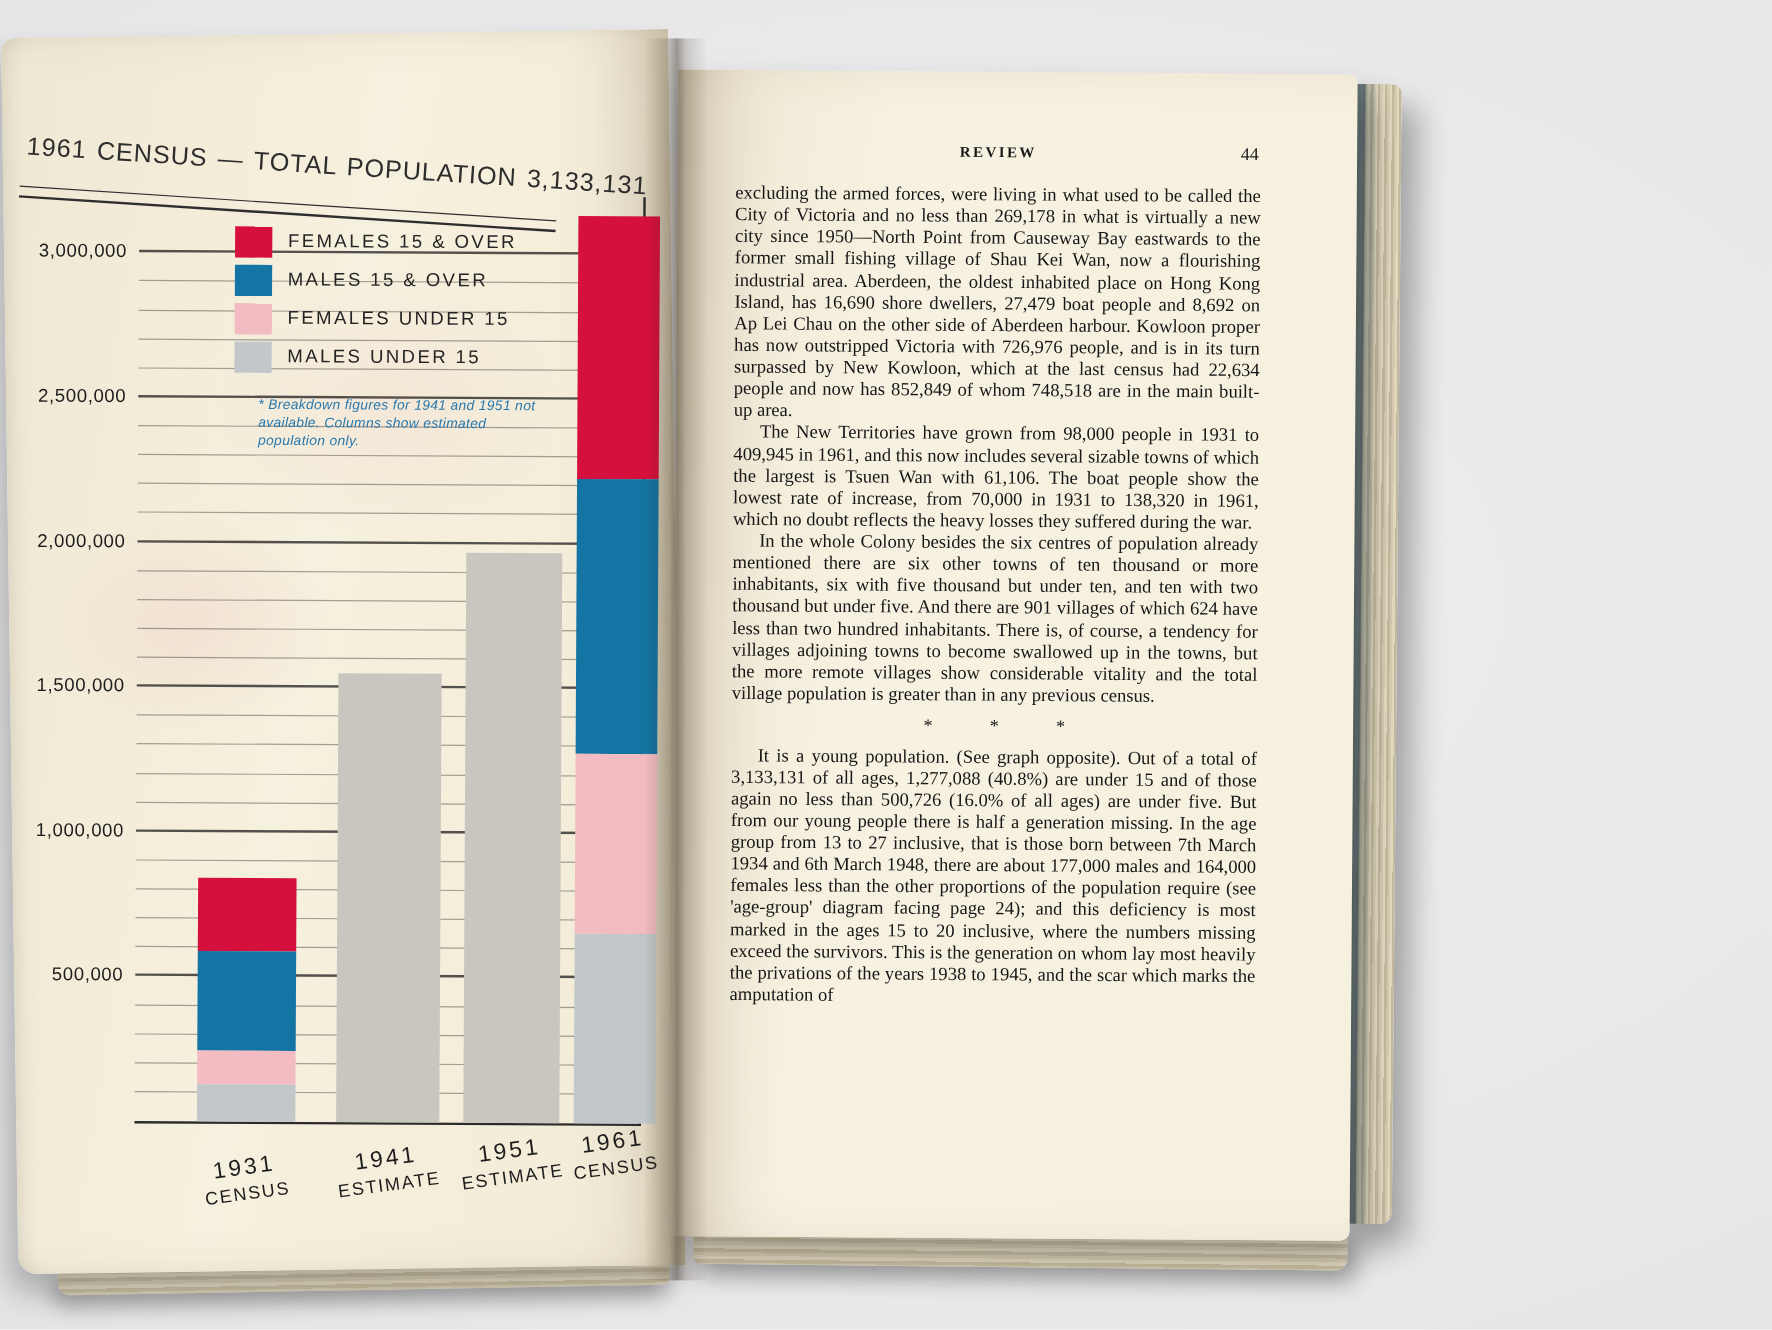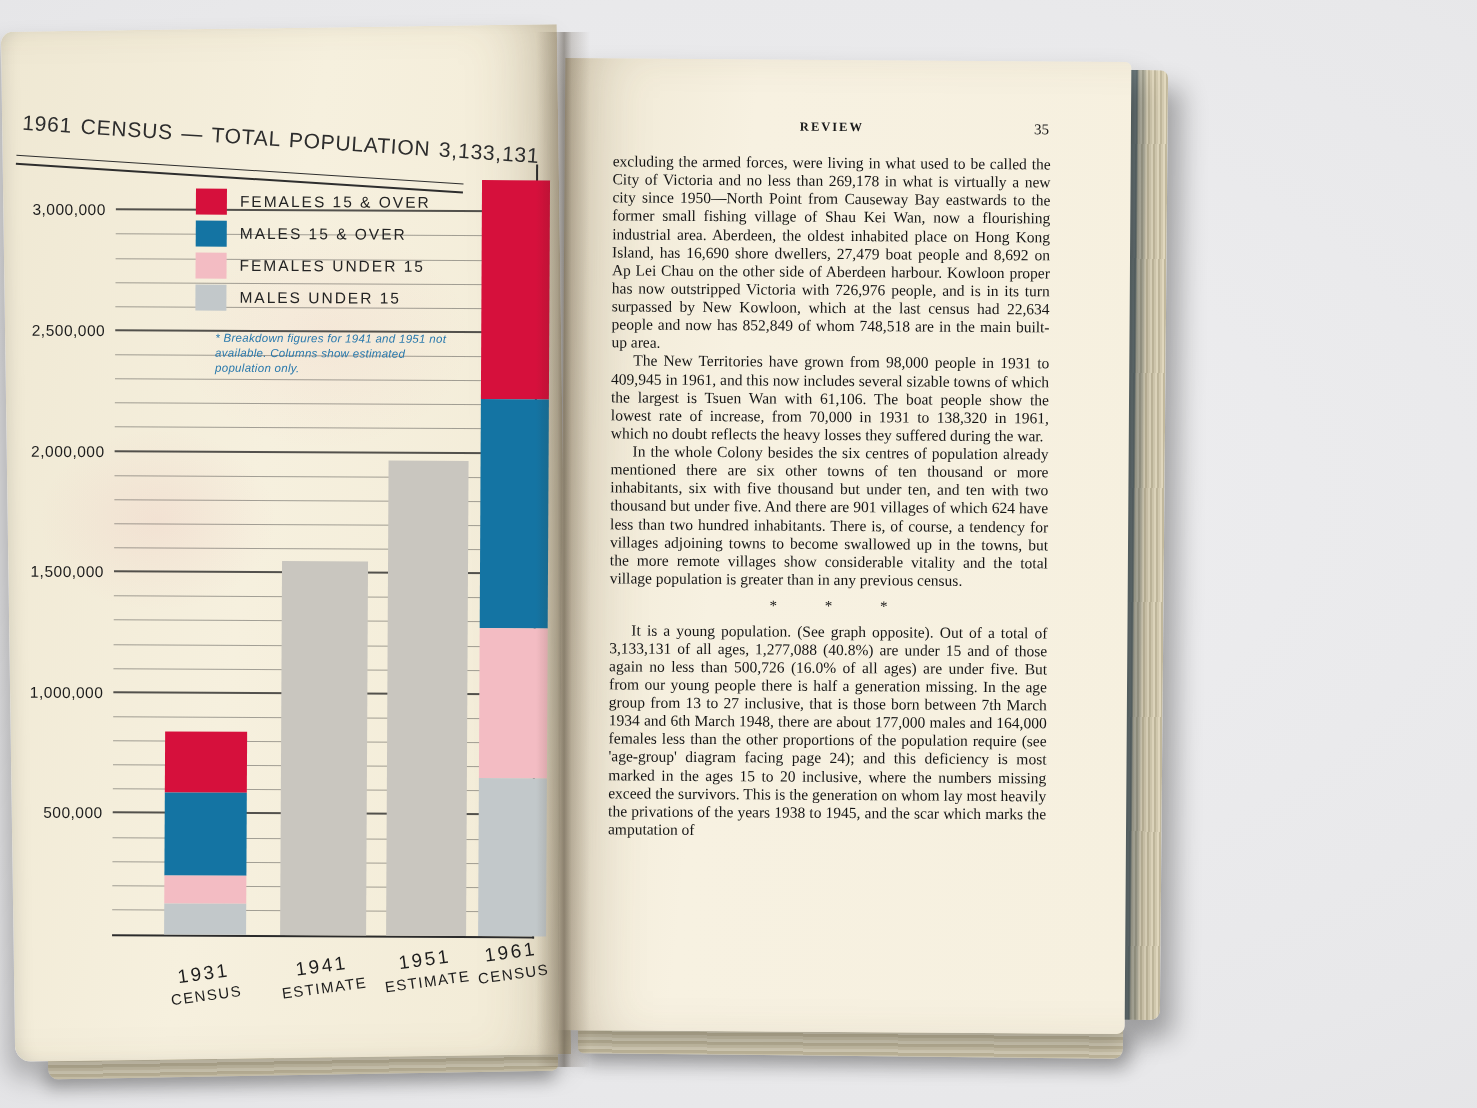--- a/index.html
+++ b/index.html
@@ -201,21 +201,21 @@
               </div>
             </div>
         </div>
       </div>
     </div>
 
     <div class="page page-right">
       <div class="rp-inner">
         <div class="rp-header">
           <div class="rp-title">REVIEW</div>
-          <div class="rp-pagenum">35</div>
+          <div class="rp-pagenum">44</div>
         </div>
         <div class="rp-body">
             <p class="para">excluding the armed forces, were living in what used to be called the City of Victoria and no less than 269,178 in what is virtually a new city since 1950—North Point from Causeway Bay eastwards to the former small fishing village of Shau Kei Wan, now a flourishing industrial area. Aberdeen, the oldest inhabited place on Hong Kong Island, has 16,690 shore dwellers, 27,479 boat people and 8,692 on Ap Lei Chau on the other side of Aberdeen harbour. Kowloon proper has now outstripped Victoria with 726,976 people, and is in its turn surpassed by New Kowloon, which at the last census had 22,634 people and now has 852,849 of whom 748,518 are in the main built-up area.</p>
             <p class="para indent">The New Territories have grown from 98,000 people in 1931 to 409,945 in 1961, and this now includes several sizable towns of which the largest is Tsuen Wan with 61,106. The boat people show the lowest rate of increase, from 70,000 in 1931 to 138,320 in 1961, which no doubt reflects the heavy losses they suffered during the war.</p>
             <p class="para indent">In the whole Colony besides the six centres of population already mentioned there are six other towns of ten thousand or more inhabitants, six with five thousand but under ten, and ten with two thousand but under five. And there are 901 villages of which 624 have less than two hundred inhabitants. There is, of course, a tendency for villages adjoining towns to become swallowed up in the towns, but the more remote villages show considerable vitality and the total village population is greater than in any previous census.</p>
             <div class="stars">* * *</div>
             <p class="para indent">It is a young population. (See graph opposite). Out of a total of 3,133,131 of all ages, 1,277,088 (40.8%) are under 15 and of those again no less than 500,726 (16.0% of all ages) are under five. But from our young people there is half a generation missing. In the age group from 13 to 27 inclusive, that is those born between 7th March 1934 and 6th March 1948, there are about 177,000 males and 164,000 females less than the other proportions of the population require (see 'age-group' diagram facing page 24); and this deficiency is most marked in the ages 15 to 20 inclusive, where the numbers missing exceed the survivors. This is the generation on whom lay most heavily the privations of the years 1938 to 1945, and the scar which marks the amputation of</p>
           </div>
       </div>
     </div>

